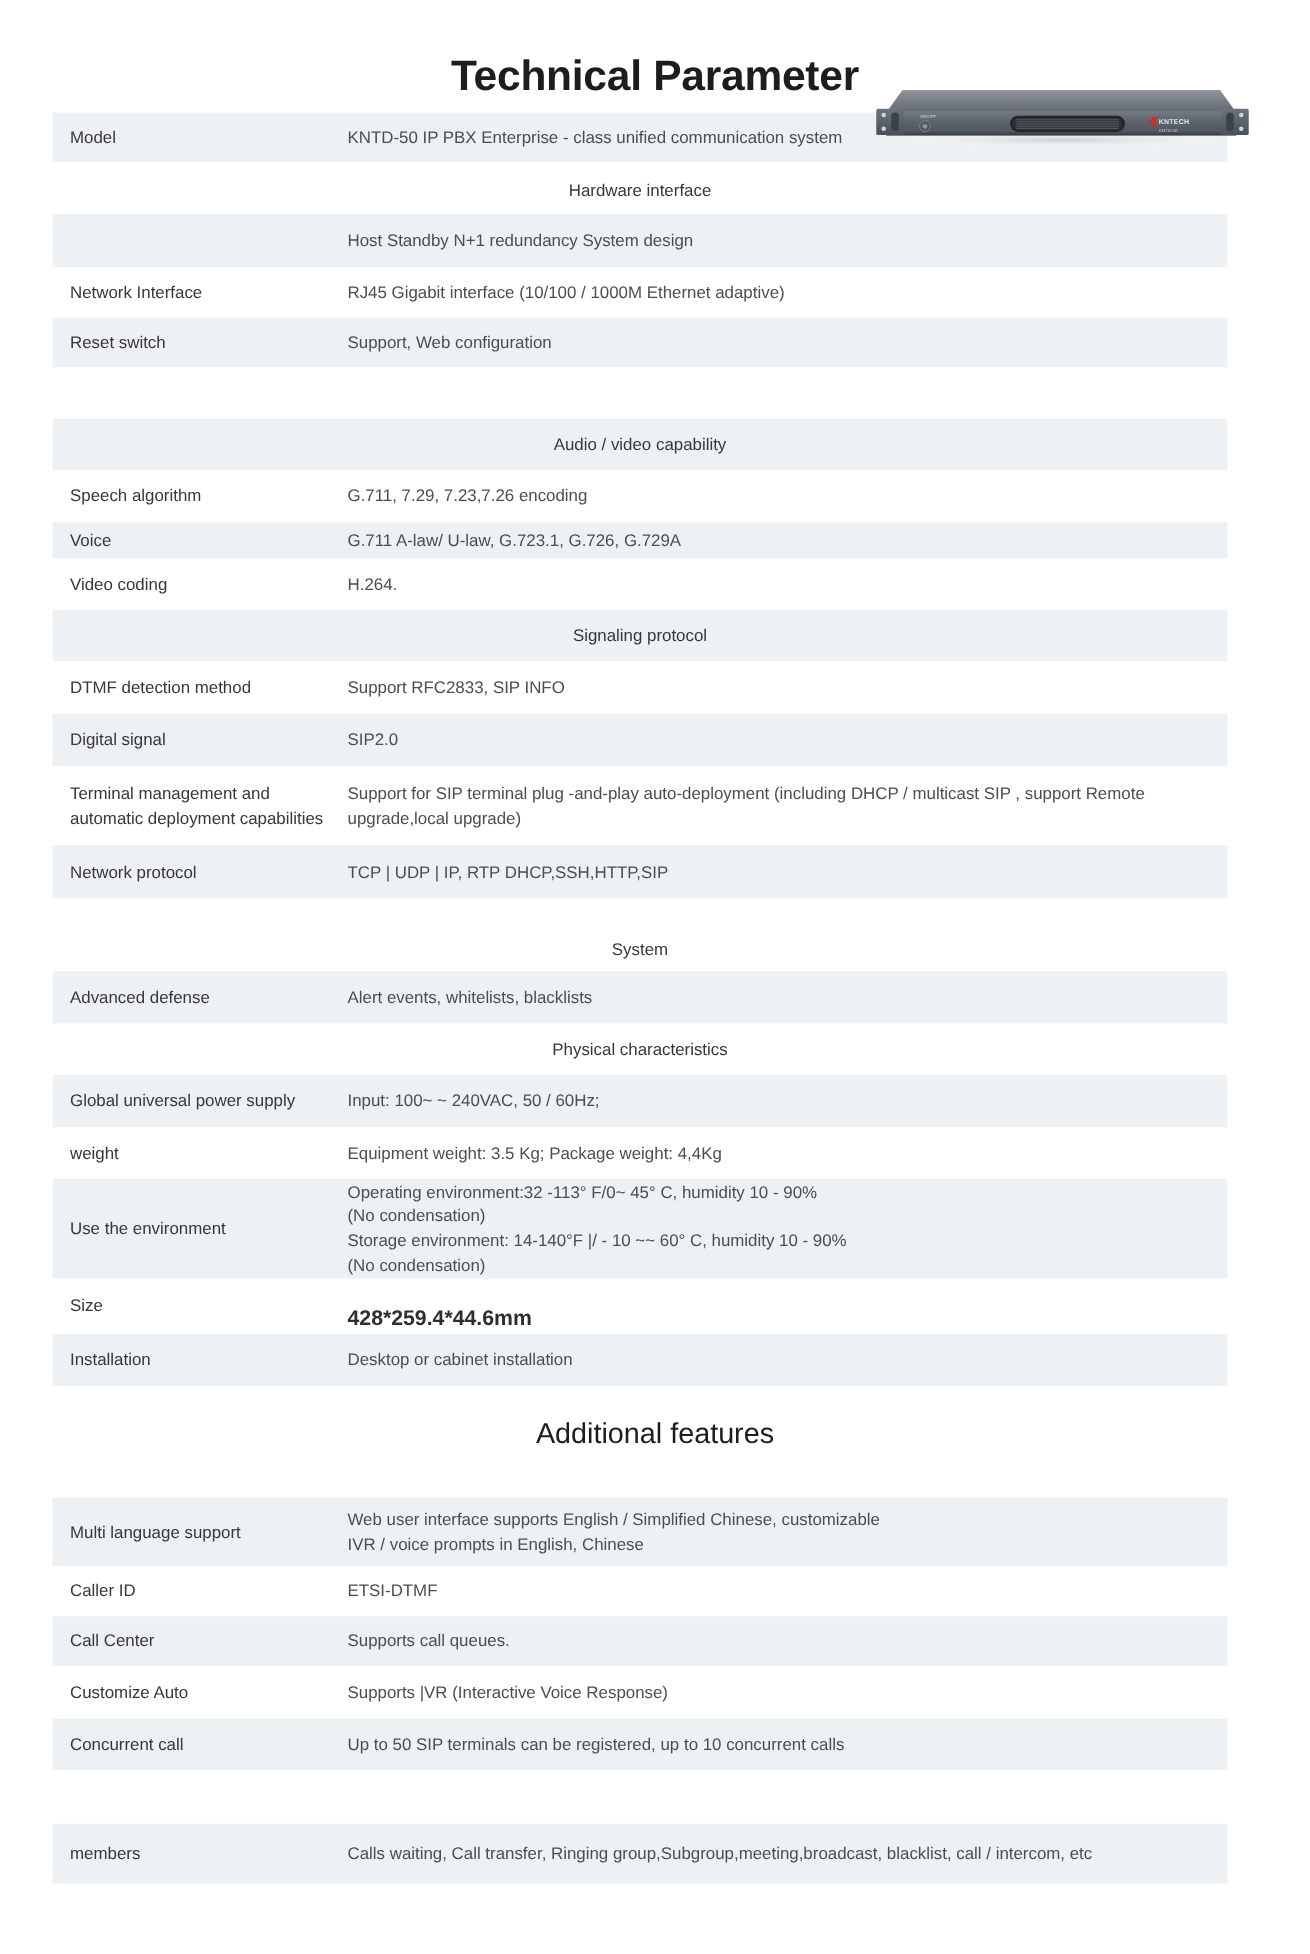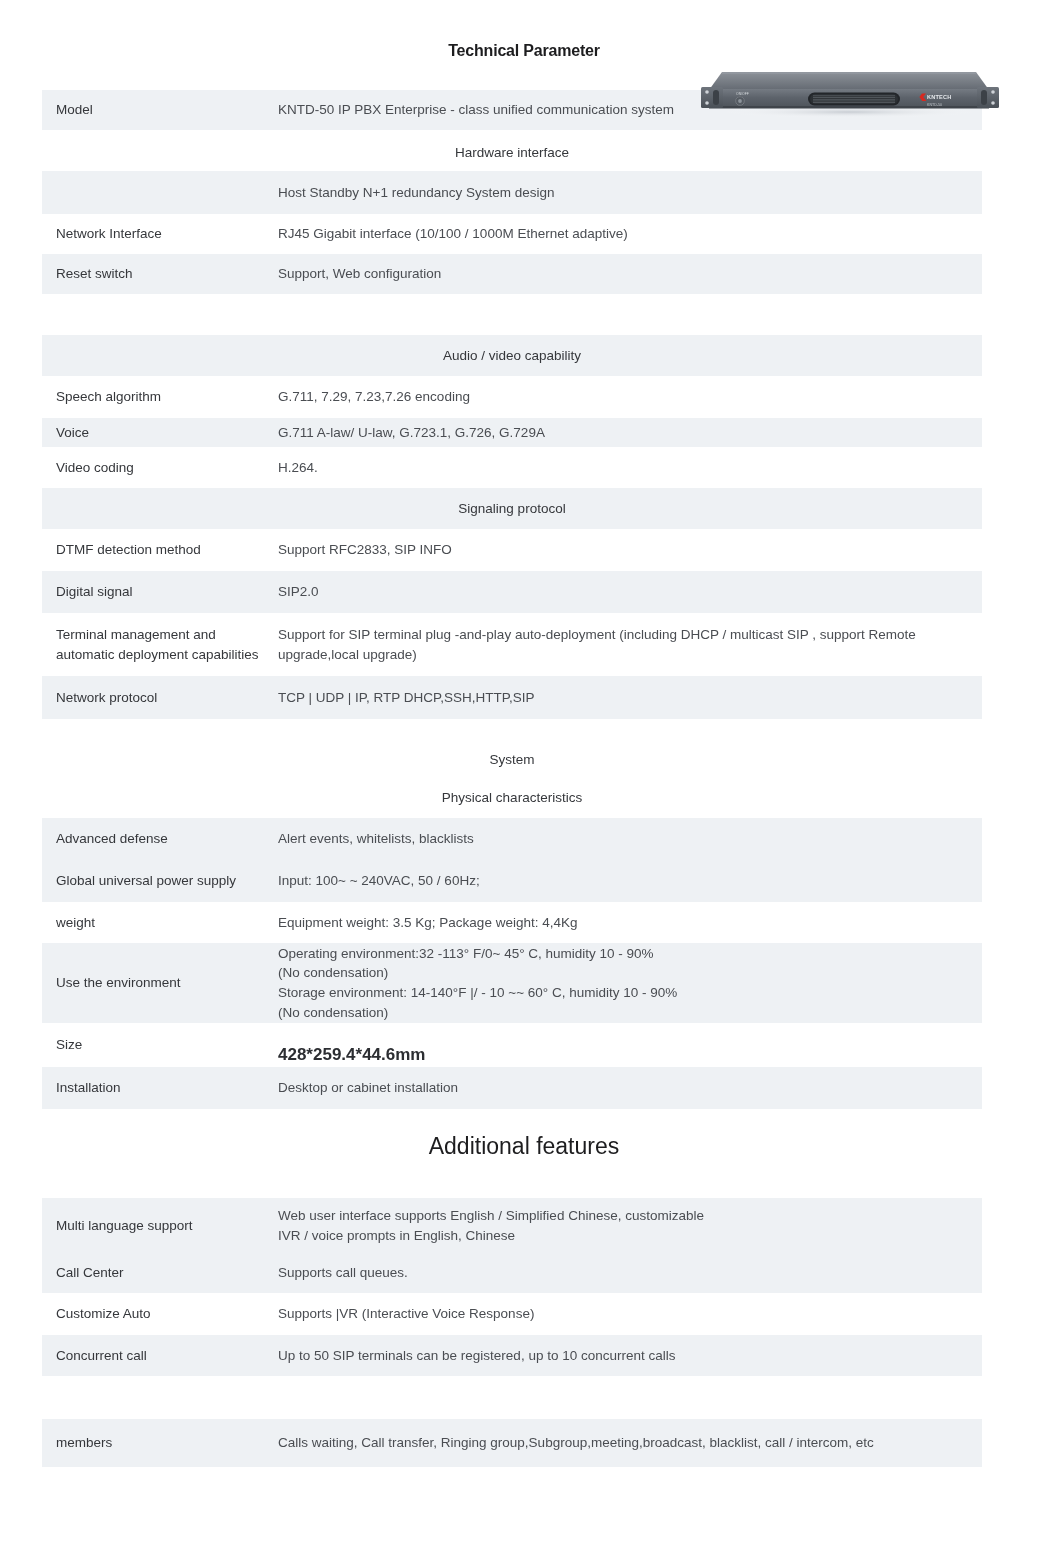--- a/index.html
+++ b/index.html
@@ -21,21 +21,21 @@
   
   .title-block {
     position: relative;
     height: 90px;
   }
   .doc-title {
     position: absolute;
     left: 0; right: 0;
     top: 42px;
     text-align: center;
-    font-size: 16px;
+    font-size: 34px;
     font-weight: bold;
     color: #1d1d1f;
     letter-spacing: -0.2px;
   }
 
   
   .device-photo {
     position: absolute;
     left: 700px;
     top: 46px;
@@ -229,27 +229,27 @@
   <div class="row shaded" style="height:43px">
     <div class="cell-label">Network protocol</div>
     <div class="cell-value">TCP | UDP | IP, RTP DHCP,SSH,HTTP,SIP</div>
   </div>
 
   <div class="spacer" style="height:23px"></div>
 
   <div class="row plain section" style="height:35px">
     <div class="section-text">System</div>
   </div>
-  <div class="row plain section" style="height:41px">
-    <div class="section-text">Physical characteristics</div>
-  </div>
-
   <div class="row shaded" style="height:42px">
     <div class="cell-label">Advanced defense</div>
     <div class="cell-value">Alert events, whitelists, blacklists</div>
+  </div>
+
+  <div class="row plain section" style="height:41px">
+    <div class="section-text">Physical characteristics</div>
   </div>
   <div class="row shaded" style="height:42px">
     <div class="cell-label">Global universal power supply</div>
     <div class="cell-value">Input: 100~ ~ 240VAC, 50 / 60Hz;</div>
   </div>
   <div class="row plain" style="height:41px">
     <div class="cell-label">weight</div>
     <div class="cell-value">Equipment weight: 3.5 Kg; Package weight: 4,4Kg</div>
   </div>
   <div class="row shaded" style="height:80px">
@@ -276,20 +276,24 @@
 
   <div class="spacer" style="height:38px"></div>
 
   <div class="row shaded" style="height:55px">
     <div class="cell-label">Multi language support</div>
     <div class="cell-value">
       <span class="ml">Web user interface supports English / Simplified Chinese, customizable</span>
       <span class="ml">IVR / voice prompts in English, Chinese</span>
     </div>
   </div>
+  <div class="row plain" style="height:40px">
+    <div class="cell-label">Caller ID</div>
+    <div class="cell-value">ETSI-DTMF</div>
+  </div>
   <div class="row shaded" style="height:40px">
     <div class="cell-label">Call Center</div>
     <div class="cell-value">Supports call queues.</div>
   </div>
   <div class="row plain" style="height:42px">
     <div class="cell-label">Customize Auto</div>
     <div class="cell-value">Supports |VR (Interactive Voice Response)</div>
   </div>
   <div class="row shaded" style="height:41px">
     <div class="cell-label">Concurrent call</div>

